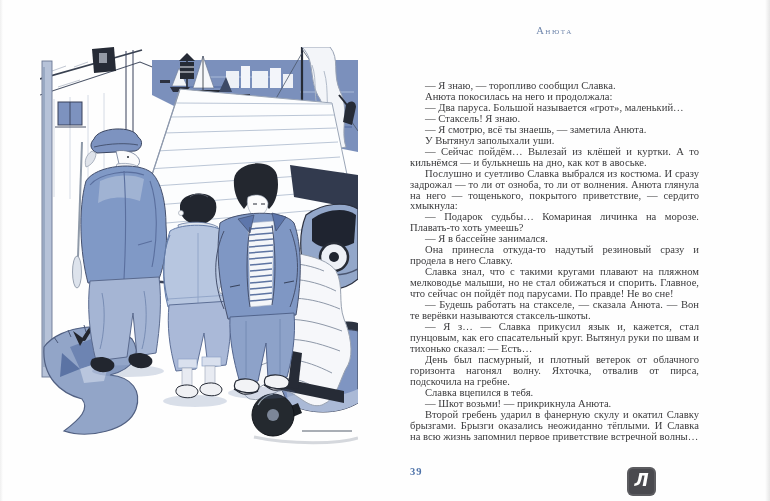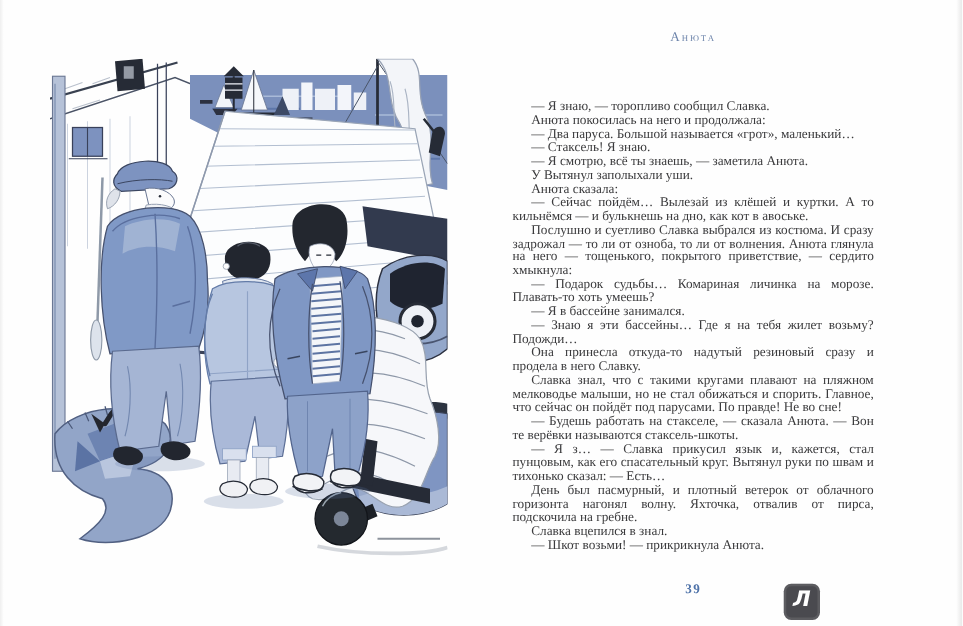--- a/index.html
+++ b/index.html
@@ -20,21 +20,21 @@
     color:#6e85ab; font-size:10.5px; letter-spacing:1.6px;
     font-variant:small-caps;
   }
   .body-text {
     position:absolute; left:410px; top:49px; width:289px;
     color:#3b3b3d; font-size:10.6px; line-height:10.95px;
     text-align:justify; hyphens:auto;margin-top:32px; -webkit-hyphens:auto;
   }
   .body-text p { text-indent:15px; }
   .folio {
-    position:absolute; left:410px; top:466px; width:289px; text-align:center;
+    position:absolute; left:410px; top:466px; width:289px; text-align:left;
     color:#4f73a9; font-size:10.5px; font-weight:bold; letter-spacing:1px;
   }
   .watermark {
     position:absolute; left:627px; top:467px; width:29px; height:29px;
     background:#4a4a4f; border-radius:6px;
     display:flex; align-items:center; justify-content:center;
     box-shadow:inset 0 0 0 2px rgba(255,255,255,0.10);
   }
   .wm-letter {
     color:#ffffff; font-family:"DejaVu Sans","Liberation Sans",sans-serif;
@@ -253,33 +253,32 @@
 
   <div>
     <div class="running-head">Анюта</div>
     <div class="body-text" lang="ru">
         <p>— Я знаю, — торопливо сообщил Славка.</p>
         <p>Анюта покосилась на него и продолжала:</p>
         <p>— Два паруса. Большой называется «грот», маленький…</p>
         <p>— Стаксель! Я знаю.</p>
         <p>— Я смотрю, всё ты знаешь, — заметила Анюта.</p>
         <p>У Вытянул заполыхали уши.</p>
-        <p>Анюта сказала:</p>
         <p>— Сейчас пойдём… Вылезай из клёшей и куртки. А то кильнёмся — и булькнешь на дно, как кот в авоське.</p>
         <p>Послушно и суетливо Славка выбрался из костюма. И сразу задрожал — то ли от озноба, то ли от волнения. Анюта глянула на него — тощенького, покрытого приветствие, — сердито хмыкнула:</p>
         <p>— Подарок судьбы… Комариная личинка на морозе. Плавать-то хоть умеешь?</p>
         <p>— Я в бассейне занимался.</p>
-        <p>— Знаю я эти бассейны… Где я на тебя жилет возьму? Подожди…</p>
         <p>Она принесла откуда-то надутый резиновый сразу и продела в него Славку.</p>
         <p>Славка знал, что с такими кругами плавают на пляжном мелководье малыши, но не стал обижаться и спорить. Главное, что сейчас он пойдёт под парусами. По правде! Не во сне!</p>
         <p>— Будешь работать на стакселе, — сказала Анюта. — Вон те верёвки называются стаксель-шкоты.</p>
         <p>— Я з… — Славка прикусил язык и, кажется, стал пунцовым, как его спасательный круг. Вытянул руки по швам и тихонько сказал: — Есть…</p>
         <p>День был пасмурный, и плотный ветерок от облачного горизонта нагонял волну. Яхточка, отвалив от пирса, подскочила на гребне.</p>
-        <p>Славка вцепился в знал.</p>
+        <p>Славка вцепился в тебя.</p>
         <p>— Шкот возьми! — прикрикнула Анюта.</p>
+        <p>Второй гребень ударил в фанерную скулу и окатил Славку брызгами. Брызги оказались неожиданно тёплыми. И Славка на всю жизнь запомнил первое приветствие встречной волны…</p>
       </div>
     <div class="folio">39</div>
   </div>
 
   <div class="watermark">
     <span class="wm-letter">Л</span>
   </div>
 
 </div>
 

